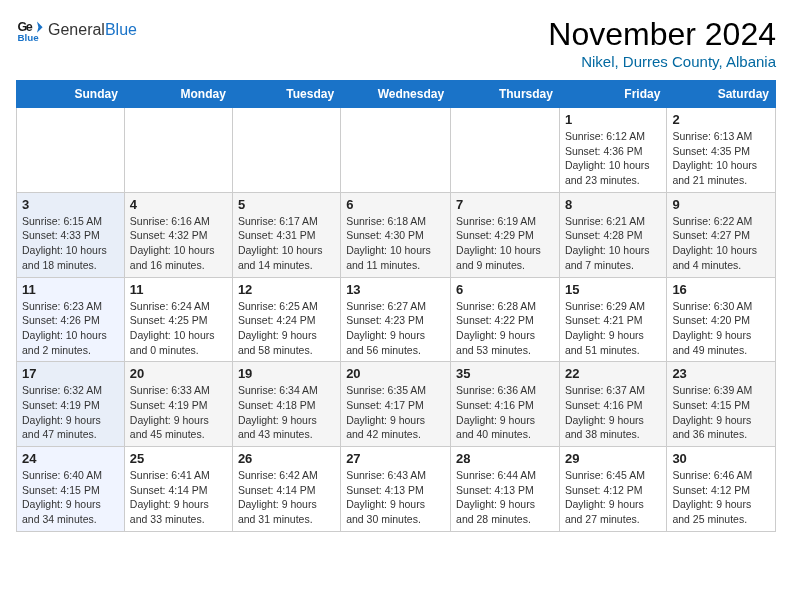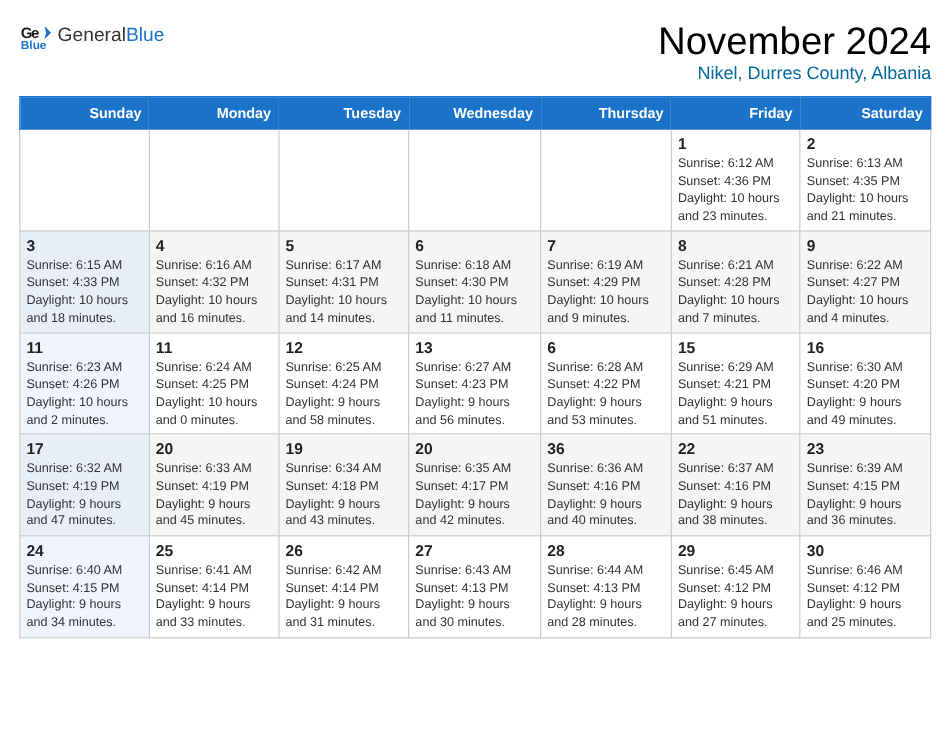--- a/index.html
+++ b/index.html
@@ -208,21 +208,21 @@
         </td>
         <td>
           <span class="day-number">19</span>
           <div class="day-info">Sunrise: 6:34 AM<br>Sunset: 4:18 PM<br>Daylight: 9 hours<br>and 43 minutes.</div>
         </td>
         <td>
           <span class="day-number">20</span>
           <div class="day-info">Sunrise: 6:35 AM<br>Sunset: 4:17 PM<br>Daylight: 9 hours<br>and 42 minutes.</div>
         </td>
         <td>
-          <span class="day-number">36</span>
+          <span class="day-number">35</span>
           <div class="day-info">Sunrise: 6:36 AM<br>Sunset: 4:16 PM<br>Daylight: 9 hours<br>and 40 minutes.</div>
         </td>
         <td>
           <span class="day-number">22</span>
           <div class="day-info">Sunrise: 6:37 AM<br>Sunset: 4:16 PM<br>Daylight: 9 hours<br>and 38 minutes.</div>
         </td>
         <td>
           <span class="day-number">23</span>
           <div class="day-info">Sunrise: 6:39 AM<br>Sunset: 4:15 PM<br>Daylight: 9 hours<br>and 36 minutes.</div>
         </td>

